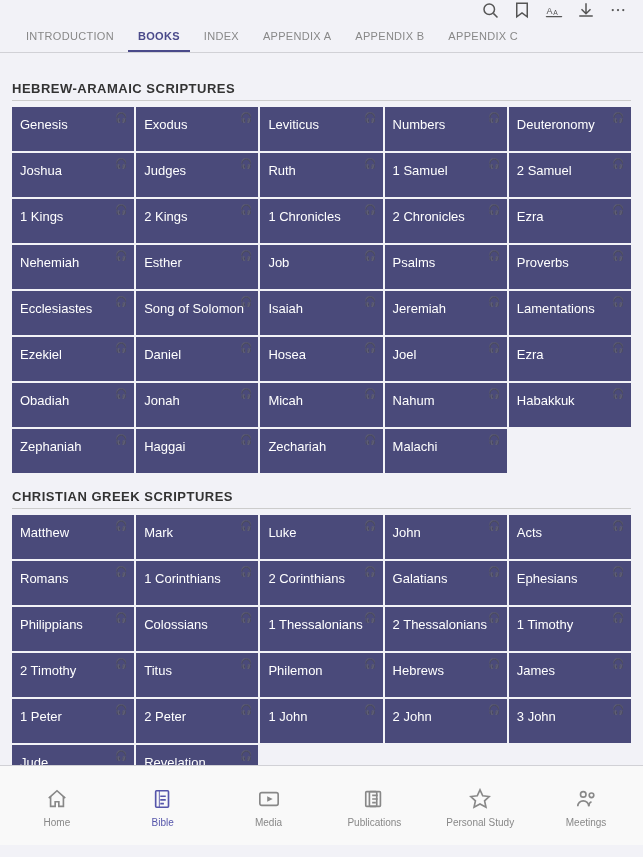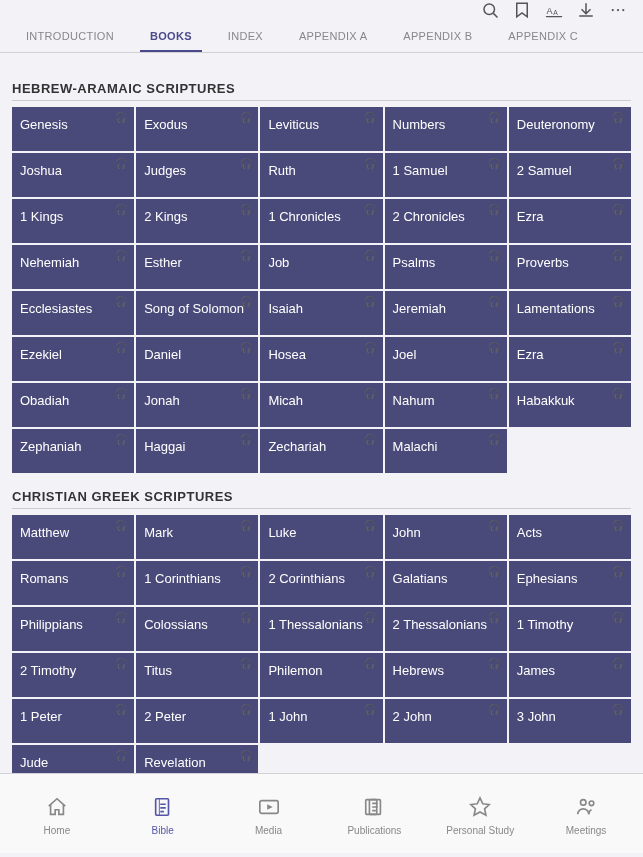--- a/index.html
+++ b/index.html
@@ -39,21 +39,21 @@
     }
     .header-icon {
       color: #555;
       font-size: 18px;
       cursor: pointer;
     }
 
     
     .nav-tabs {
       display: flex;
-      gap: 16px;
+      gap: 4px;
       align-items: center;
     }
     .nav-tab {
       font-size: 11px;
       font-weight: 500;
       color: #888;
       padding: 8px 10px;
       cursor: pointer;
       letter-spacing: 0.3px;
       text-transform: uppercase;
@@ -112,21 +112,21 @@
       position: absolute;
       top: 5px;
       right: 6px;
       font-size: 10px;
       color: rgba(255,255,255,0.5);
     }
 
     
     .bottom-nav {
       position: fixed;
-      bottom: 4px;
+      bottom: 12px;
       left: 0;
       width: 643px;
       height: 80px;
       background: #f9f9f9;
       border-top: 1px solid #d1d1d6;
       display: flex;
       align-items: center;
       justify-content: space-around;
       padding: 0 4px;
     }

